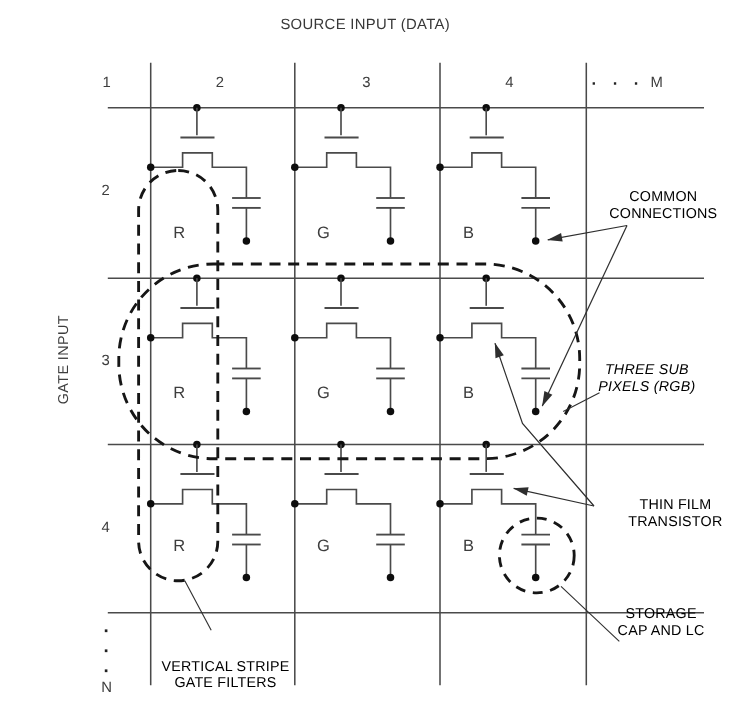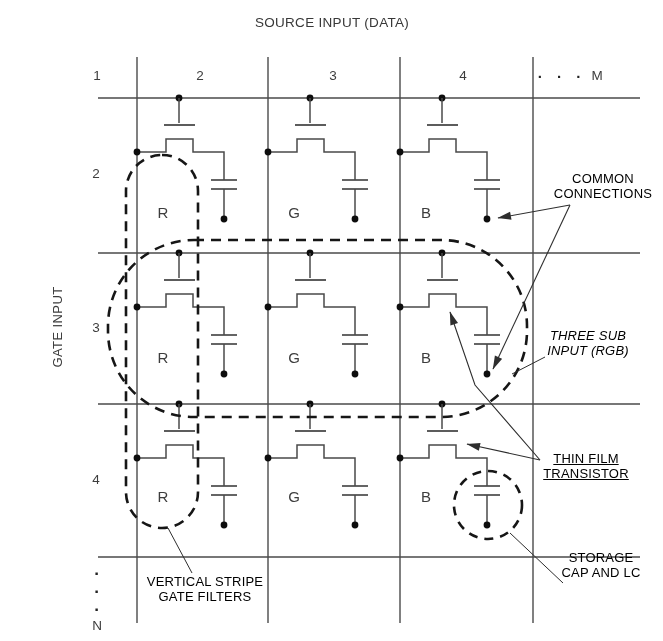--- a/index.html
+++ b/index.html
@@ -179,28 +179,28 @@
       <div class="abs letter ctr" style="left: 426px; top: 357px;">B</div>
       <div class="abs letter ctr" style="left: 163px; top: 496px;">R</div>
       <div class="abs letter ctr" style="left: 294px; top: 496px;">G</div>
       <div class="abs letter ctr" style="left: 426px; top: 496px;">B</div>
       <div class="abs ann" style="left: 603px; top: 171px;">
         <div>COMMON</div>
         <div>CONNECTIONS</div>
       </div>
       <div class="abs ann" style="left: 588px; top: 328px; font-style: italic;">
         <div>THREE SUB</div>
-        <div>INPUT (RGB)</div>
-      </div>
-      <div class="abs ann" style="left: 586px; top: 451px; text-decoration: underline;">
+        <div>PIXELS (RGB)</div>
+      </div>
+      <div class="abs ann" style="left: 614px; top: 451px;">
         <div>THIN FILM</div>
         <div>TRANSISTOR</div>
       </div>
       <div class="abs ann" style="left: 601px; top: 550px;">
         <div>STORAGE</div>
         <div>CAP AND LC</div>
       </div>
-      <div class="abs ann" style="left: 205px; top: 574px;">
+      <div class="abs ann" style="left: 205px; top: 598px;">
         <div>VERTICAL STRIPE</div>
         <div>GATE FILTERS</div>
       </div>
     </div>
 </div>
 
 </body></html>

